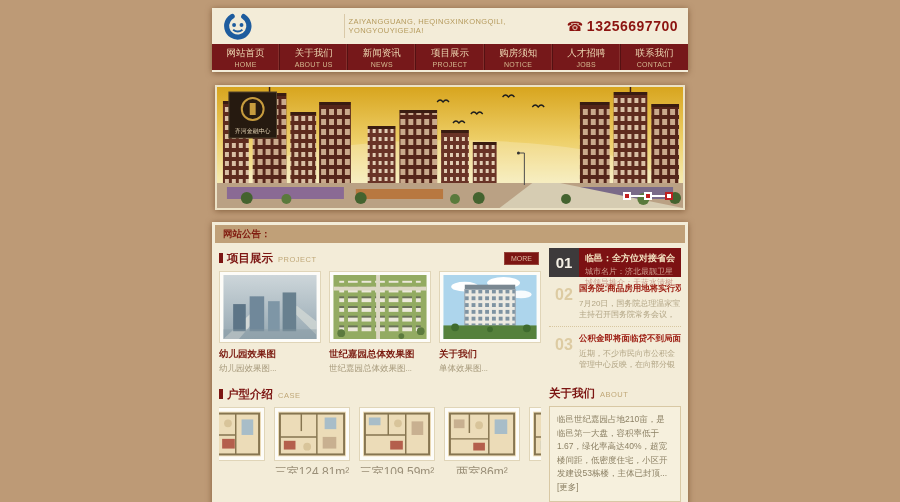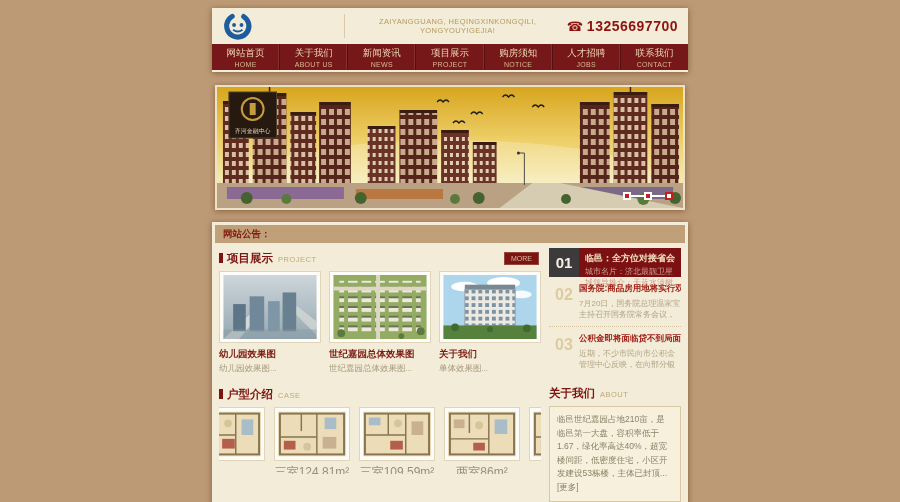--- a/index.html
+++ b/index.html
@@ -8,21 +8,21 @@
     background:#bd9a76;
     font-family:"Liberation Sans","DejaVu Sans",sans-serif;
   }
   .site{width:476px;margin:0 auto;padding-top:8px;
         filter:drop-shadow(0 1px 3px rgba(85,45,15,.55));}
 
   
   .header{height:36px;background:#f3ecd8;display:flex;align-items:center;}
   .logo{margin-left:10px;width:34px;height:34px;}
   .hdr-divider{width:1px;height:24px;background:#d9c9a8;margin-left:90px;}
-  .slogan{margin-left:4px;text-align:center;}
+  .slogan{margin-left:4px;}
   .slogan-en{font-size:7.5px;color:#b59a5c;letter-spacing:.4px;}
   .slogan-cn{font-size:13px;color:#b09055;margin-top:1px;letter-spacing:1.5px;}
   .phone{margin-left:auto;margin-right:10px;display:flex;align-items:center;gap:4px;color:#8c1410;}
   .phone-icon{font-size:13px;line-height:1;}
   .phone-num{font-size:14px;font-weight:bold;letter-spacing:.5px;}
 
   
   .nav{height:26px;background:#76181a;border-bottom:2px solid #f3ecd8;display:flex;}
   .nav-item{flex:1;text-align:center;padding-top:3px;border-right:1px solid rgba(0,0,0,.28);
             box-shadow:inset -1px 0 0 rgba(240,215,180,.12);cursor:pointer;}

